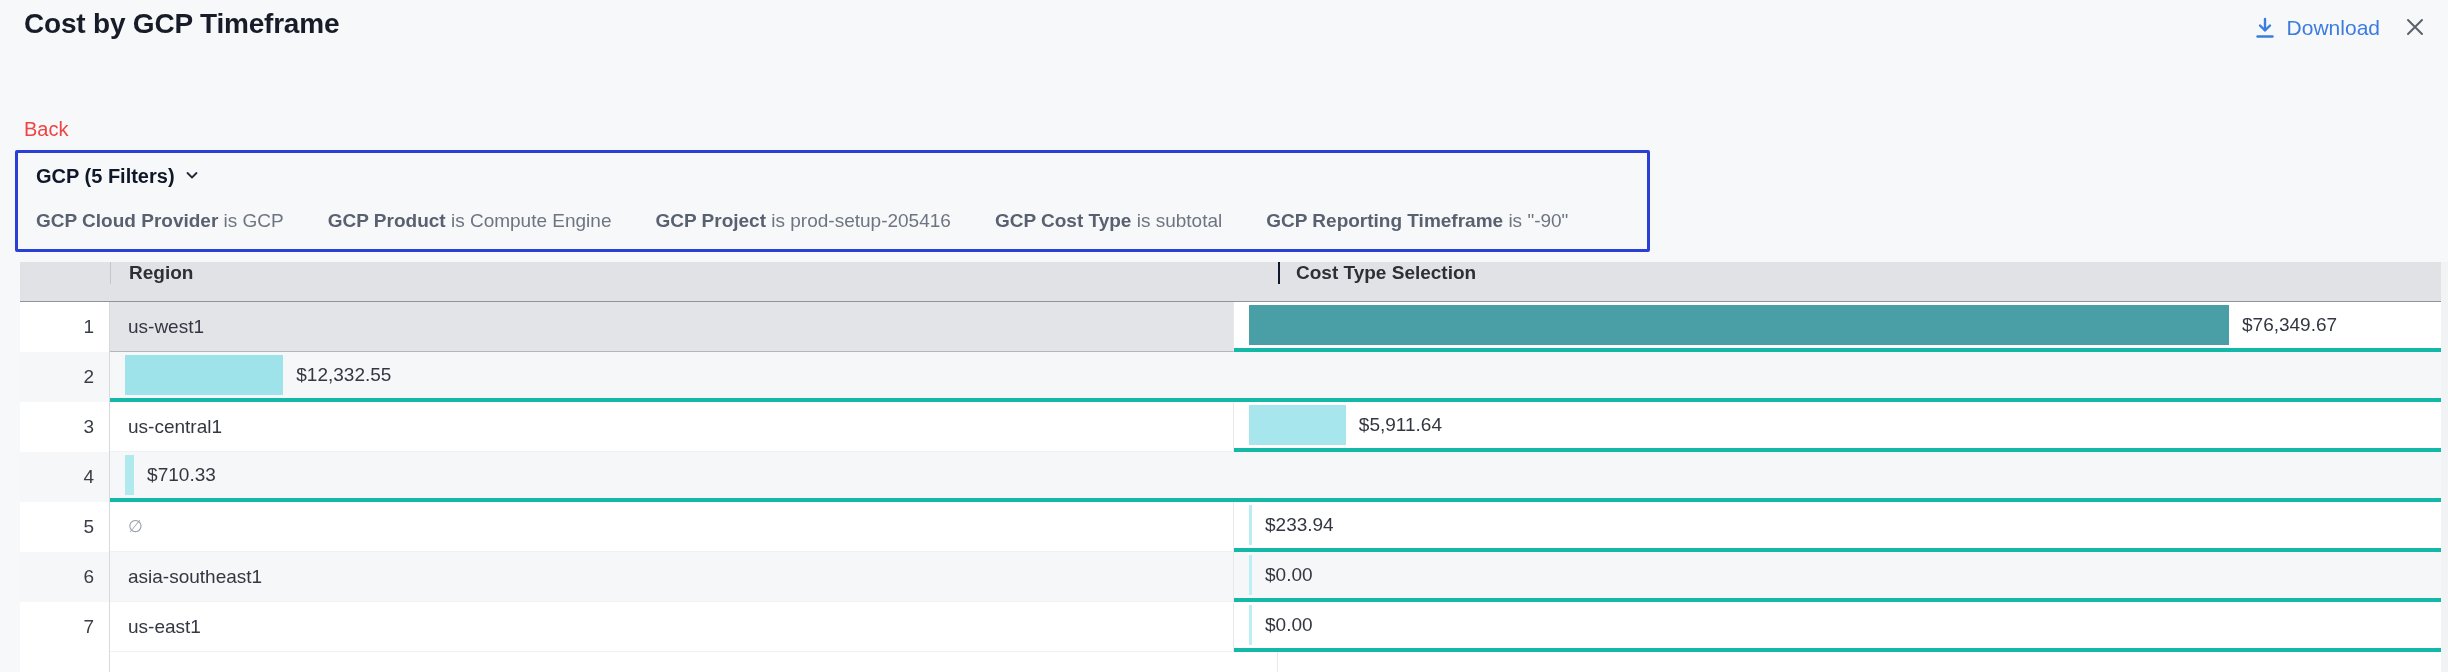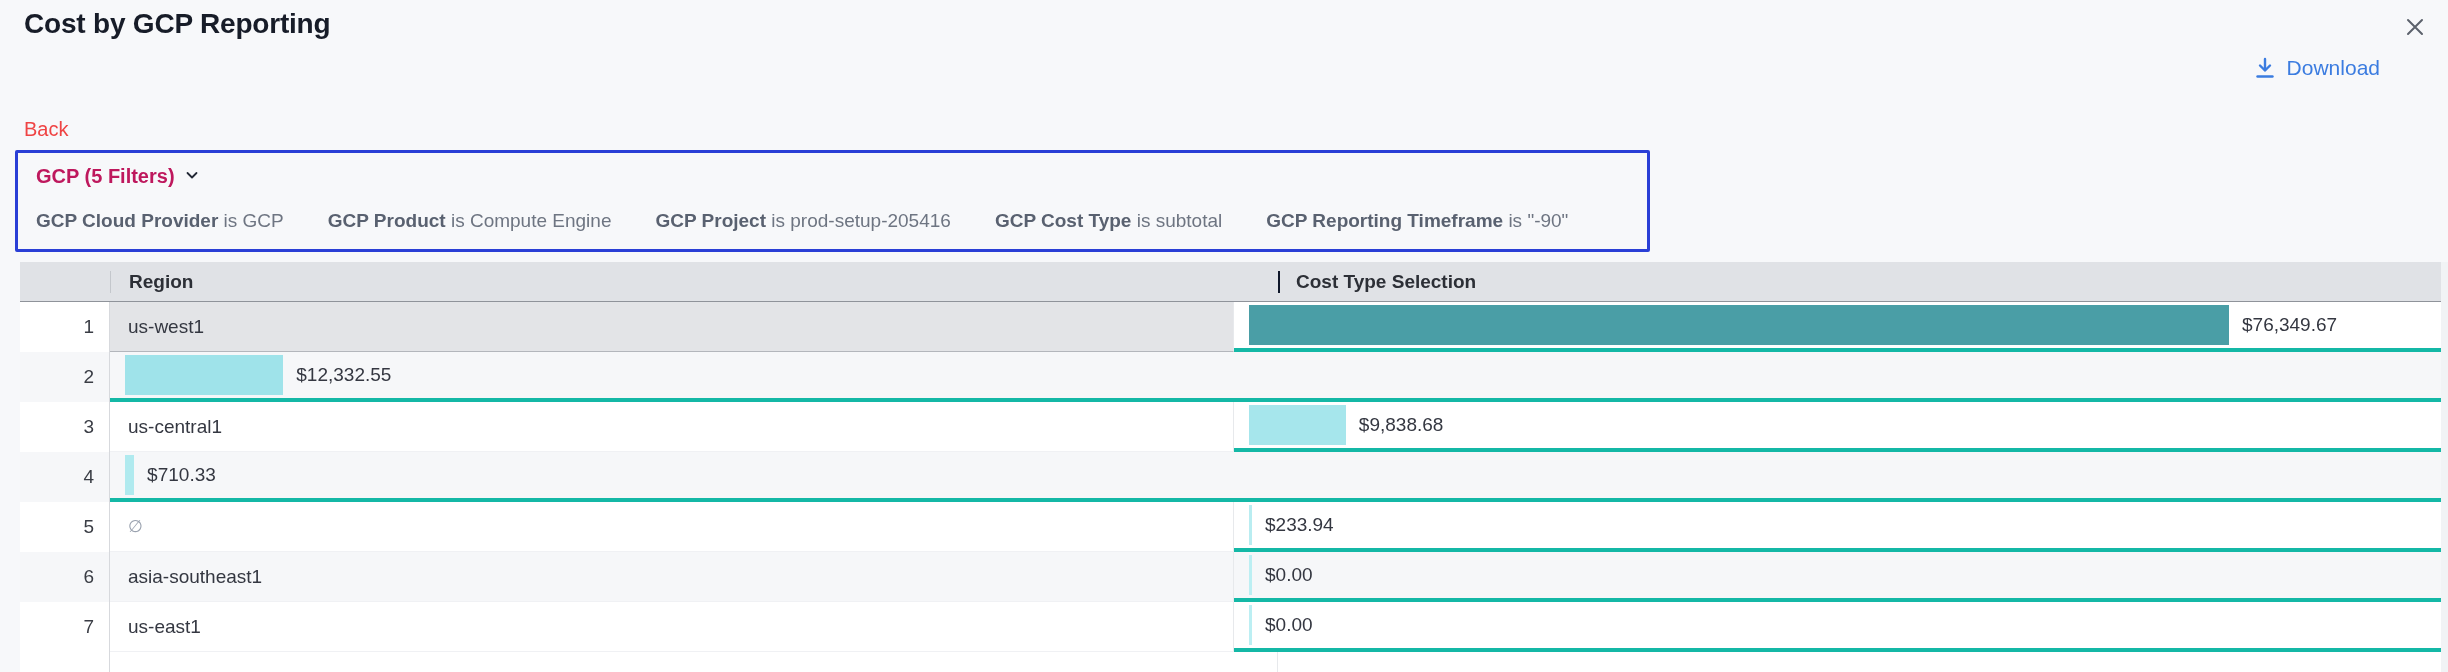--- a/index.html
+++ b/index.html
@@ -14,21 +14,21 @@
 
   
   .page-title {
     position: absolute; left: 24px; top: 8px;
     font-size: 28px; font-weight: 700; color: #171c28;
     letter-spacing: -0.2px;
   }
   .download-btn {
     position: absolute; top: 16px; right: 68px;
     display: flex; align-items: center; gap: 10px;
-    color: #3b7ce0; font-size: 21px; cursor: pointer; margin-top: 40px;
+    color: #3b7ce0; font-size: 21px; cursor: pointer;
   }
   .download-btn svg { display: block; }
   .close-btn {
     position: absolute; top: 14px; right: 18px;
     width: 30px; height: 30px; display: flex; align-items: center; justify-content: center;
     cursor: pointer;
   }
 
   
   .back-link {
@@ -36,36 +36,36 @@
     font-size: 20px; color: #ef4444; cursor: pointer;
   }
   .filter-box {
     position: absolute; left: 15px; top: 150px;
     width: 1635px; height: 102px;
     border: 3px solid #2a3fd6; border-radius: 2px;
     padding: 12px 18px;
   }
   .filter-summary {
     display: inline-flex; align-items: center; gap: 9px;
-    font-size: 20px; font-weight: 700; color: #be185d; cursor: pointer;
+    font-size: 20px; font-weight: 700; color: #0f172a; cursor: pointer;
   }
   .filter-conditions {
     margin-top: 22px; display: flex; gap: 44px;
     font-size: 19px; color: #6e7582; white-space: nowrap;
   }
   .filter-item .filter-name { font-weight: 700; color: #596170; }
   .filter-item .filter-cond { font-weight: 400; color: #6e7582; }
 
   
   .grid {
     position: absolute; left: 20px; top: 262px; right: 0; bottom: 0;
     background: #ffffff; overflow: hidden;
   }
   .grid-header {
-    display: flex; height: 40px; align-items: center;
+    display: flex; height: 40px; align-items: flex-start;
     background: #e0e2e6; border-bottom: 1px solid #8f939a;
     font-size: 19px; font-weight: 700; color: #2c2f36;
   }
   .hcell { display: flex; align-items: center; }
   .hcell.num   { width: 90px; }
   .hcell.region{ width: 1168px; padding-left: 18px; border-left: 1px solid #c4c7cc; }
   .hcell.chart { flex: 1; padding-left: 16px; border-left: 2px solid #0f172a; }
 
   .grid-row { display: flex; height: 50px; align-items: stretch; background: #ffffff; }
   .grid-row.even { background: #f6f7f9; }
@@ -92,21 +92,21 @@
   .grid-bottom .pad-region { width: 1168px; border-right: 1px solid #e7e9ec; }
 
   .scrollbar-track {
     position: absolute; right: 0; top: 0; width: 7px; height: 100%;
     background: #f1f3f5;
   }
 </style>
 </head>
 <body>
 
-<h1 class="page-title">Cost by GCP Reporting</h1>
+<h1 class="page-title">Cost by GCP Timeframe</h1>
 
 <div class="download-btn">
   <span>
     <svg width="24" height="24" viewBox="0 0 24 24" fill="none">
       <path d="M12 3v11" stroke="#3b7ce0" stroke-width="2.4" stroke-linecap="round"></path>
       <path d="M7 9.5L12 14.5L17 9.5" stroke="#3b7ce0" stroke-width="2.4" stroke-linecap="round" stroke-linejoin="round"></path>
       <path d="M4.5 20.5h15" stroke="#3b7ce0" stroke-width="2.4" stroke-linecap="round"></path>
     </svg>
   </span>
   <span>Download</span>
@@ -181,21 +181,21 @@
       <div class="bar" style="width: 158.297px; background: rgb(159, 227, 234);"></div>
       <div class="bar-label">$12,332.55</div>
     </div>
   </div>
 
   <div class="grid-row">
     <div class="cell num">3</div>
     <div class="cell region">us-central1</div>
     <div class="cell chart">
       <div class="bar" style="width: 96.8709px; background: rgb(166, 230, 236);"></div>
-      <div class="bar-label">$9,838.68</div>
+      <div class="bar-label">$5,911.64</div>
     </div>
   </div>
 
   <div class="grid-row even">
     <div class="cell num">4</div>
     <div class="cell chart">
       <div class="bar" style="width: 9.11757px; background: rgb(176, 234, 239);"></div>
       <div class="bar-label">$710.33</div>
     </div>
   </div>

